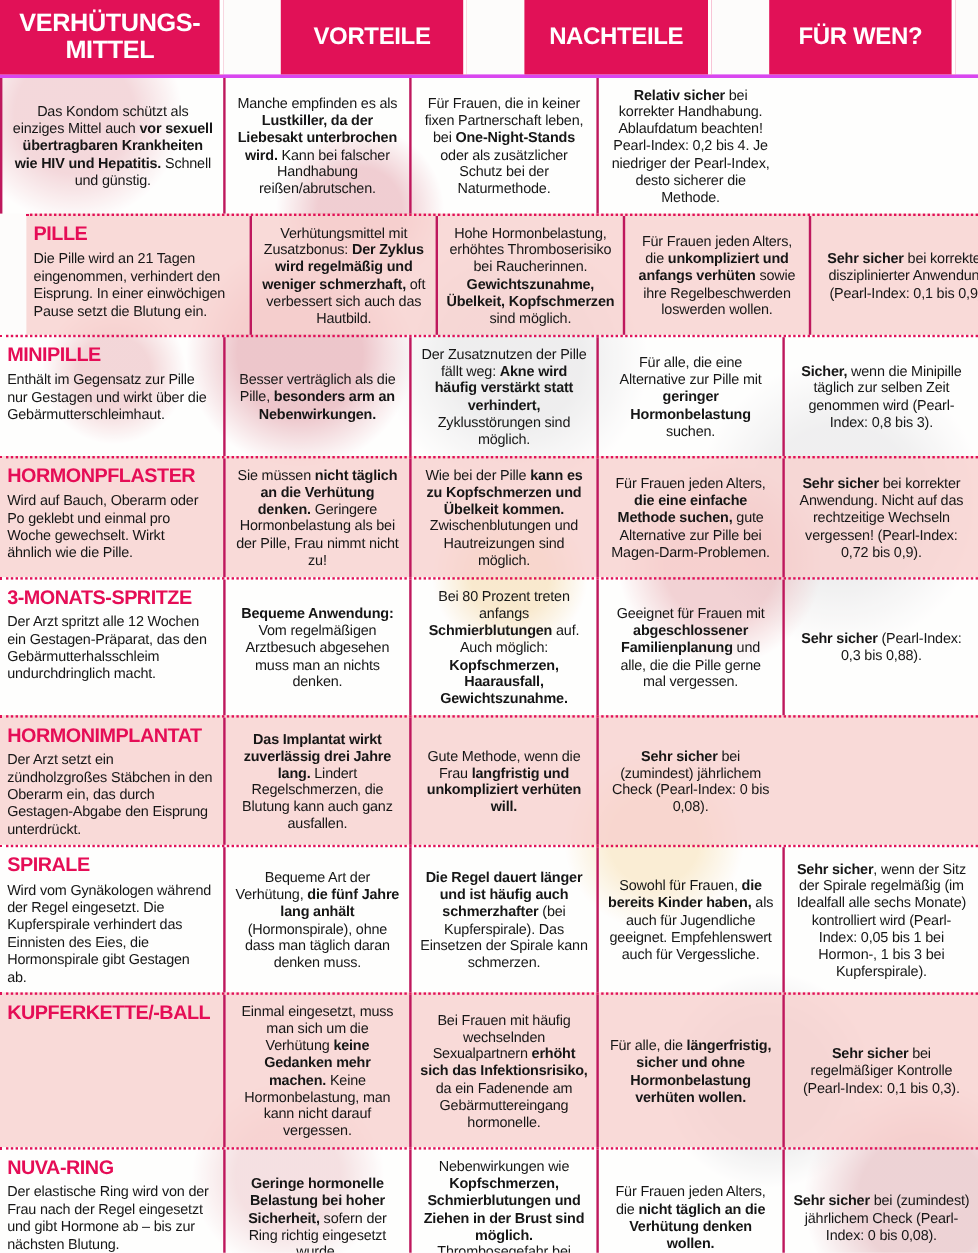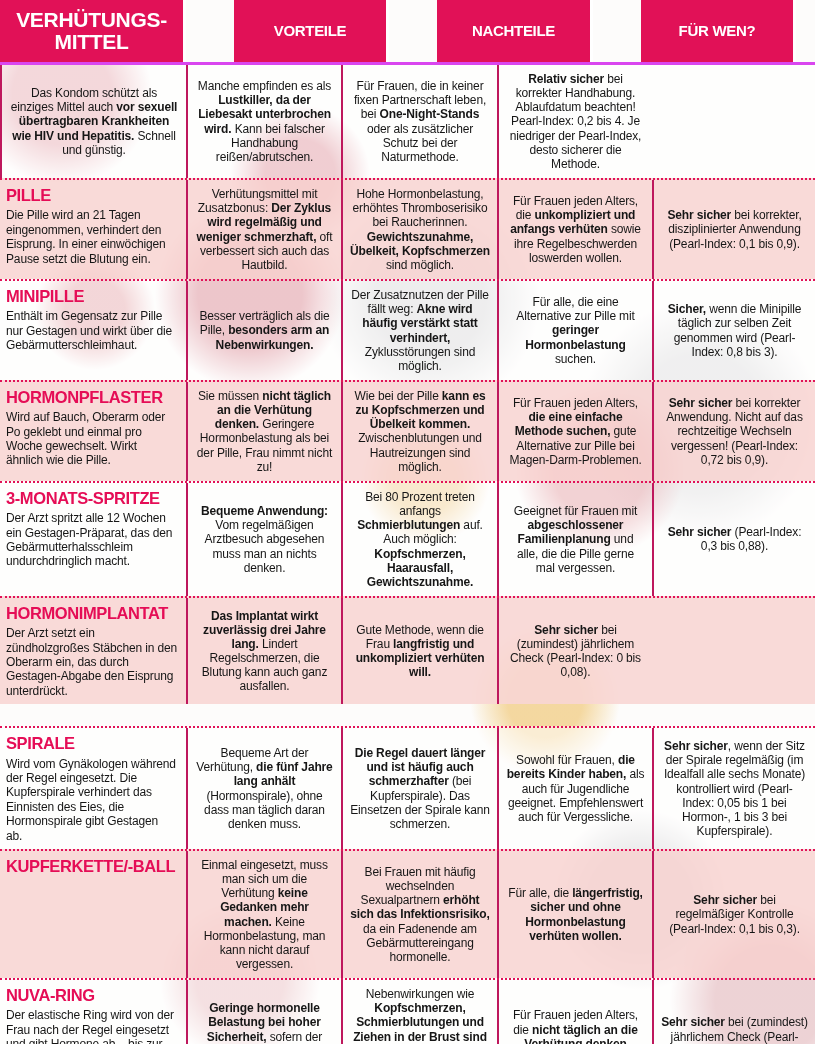--- a/index.html
+++ b/index.html
@@ -27,40 +27,40 @@
   }
   .table{position:relative;z-index:1;width:815px;}
   
   .thead{
     display:grid;grid-template-columns:186px 155px 156px 155px 163px;
     background:transparent;border-bottom:3px solid #d946ef;gap:48px;
   }
   .th{
     box-sizing:border-box;background:#e11157;color:#fff;
     min-height:62px;display:flex;align-items:center;justify-content:center;
-    font-weight:bold;font-size:15px;letter-spacing:-.3px;text-align:center;
+    font-weight:bold;font-size:20px;letter-spacing:-.3px;text-align:center;
     line-height:1.05;border-right:3px solid #fff;
   }
   .th:last-child{border-right:none;}
   .th.first{font-size:21px;white-space:pre-line;}
   
   .row{
     display:grid;grid-template-columns:186px 155px 156px 155px 163px;
     border-top:2px dotted #e11157;box-sizing:border-box;
   }
   .row:first-child{border-top:none;}
   .row.plain{background:rgba(255,255,255,.55);}
   .row.tint{background:rgba(248,214,212,.90);}
   .row:nth-child(1){min-height:99px;}
-  .row:nth-child(2){min-height:90px;}
+  .row:nth-child(2){min-height:90px;margin-left:22px;}
   .row:nth-child(3){min-height:95px;}
   .row:nth-child(4){min-height:84px;}
   .row:nth-child(5){min-height:93px;}
   .row:nth-child(6){min-height:105px;}
-  .row:nth-child(7){min-height:108px;margin-top:22px;}
+  .row:nth-child(7){min-height:108px;}
   .row:nth-child(8){min-height:103px;}
   .row:nth-child(9){min-height:100px;}
   .row:nth-child(10){min-height:85px;}
   .cell{
     box-sizing:border-box;padding:7px 7px;overflow-wrap:break-word;
     border-left:2px solid #be185d;
     font-size:12px;line-height:1.18;color:#161616;letter-spacing:-.15px;
     display:flex;flex-direction:column;justify-content:center;text-align:center;
   }
   .cell.method{

